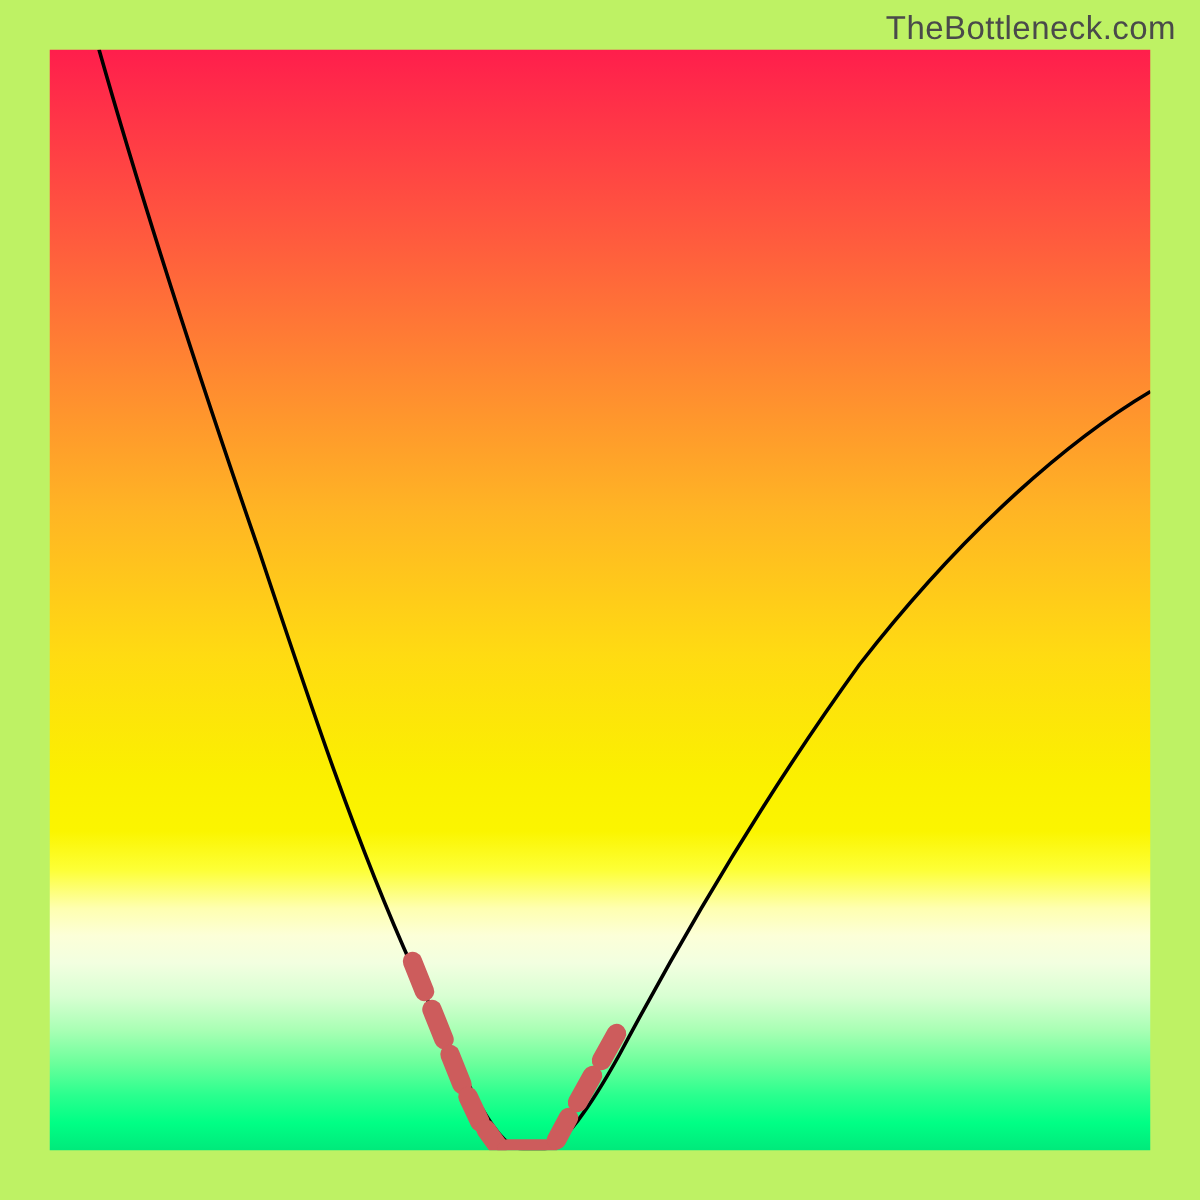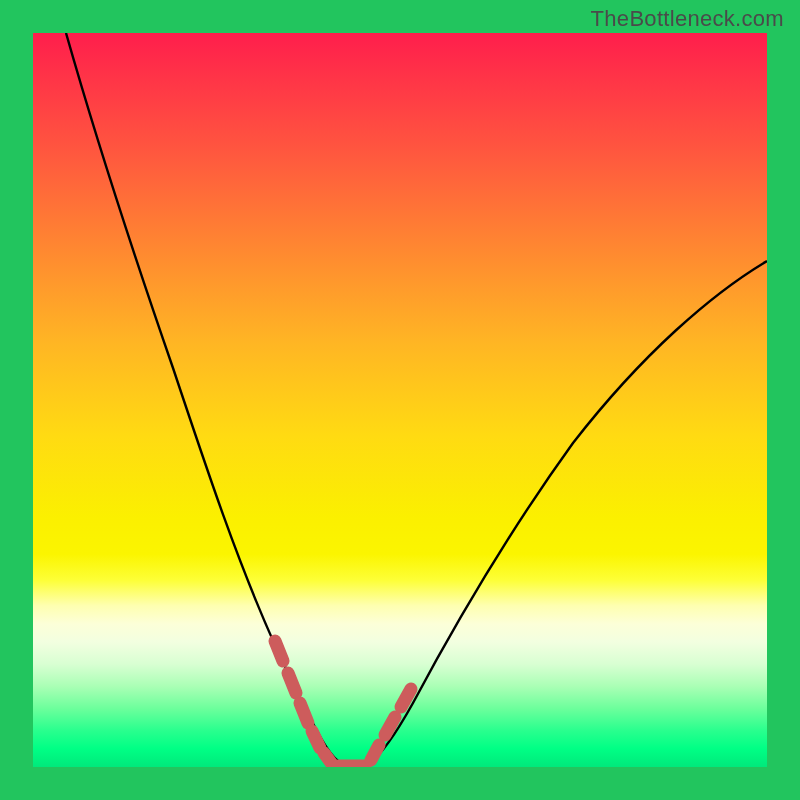--- a/index.html
+++ b/index.html
@@ -8,21 +8,21 @@
     width: 800px;
     height: 800px;
     overflow: hidden;
     background: #000;
     font-family: Arial, Helvetica, sans-serif;
   }
   .outer-frame {
     position: relative;
     width: 800px;
     height: 800px;
-    background: #22c55e;
+    background: #bef264;
   }
   .watermark {
     position: absolute;
     top: 6px;
     right: 16px;
     color: #4a4a4a;
     font-size: 22px;
     font-weight: 400;
     letter-spacing: 0.3px;
     font-family: Arial, Helvetica, sans-serif;

